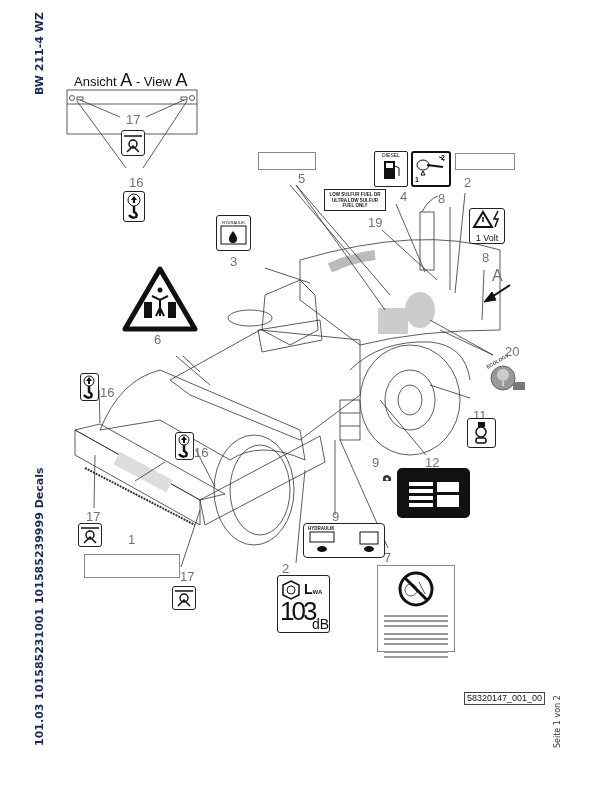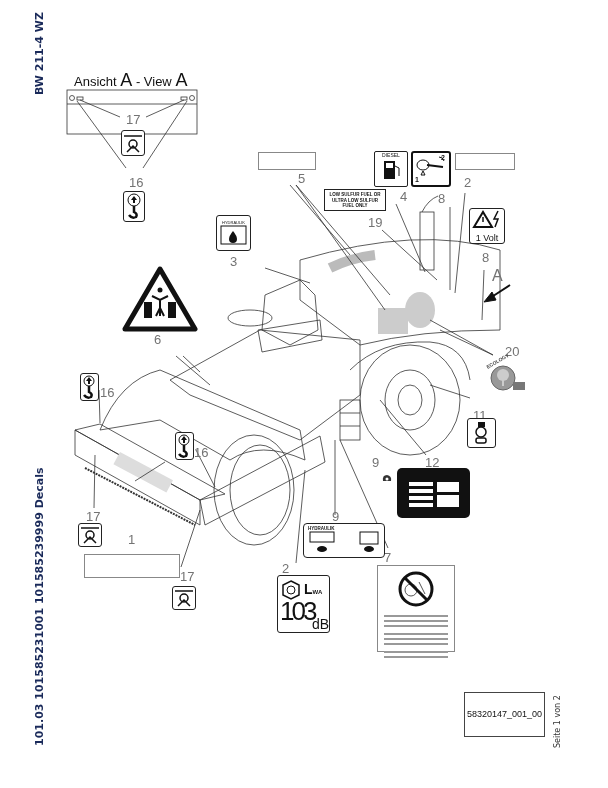--- a/index.html
+++ b/index.html
@@ -11,21 +11,21 @@
   .blank { position:absolute; border:1px solid #888; background:#fff; box-sizing:border-box; }
   svg.drawing { position:absolute; left:0; top:0; }
 </style>
 </head>
 <body>
 
 <div class="vtext" style="left:33px;top:95px;font-size:11px;">BW 211-4 WZ</div>
 <div class="vtext" style="left:33px;top:746px;font-size:11px;">101.03 101585231001 101585239999 Decals</div>
 <div class="vtext" style="left:553px;top:748px;font-size:8px;font-weight:normal;color:#333;">Seite 1 von 2</div>
 
-<div class="abs" style="left:464px;top:692px;border:1px solid #444;font-size:9px;padding:16px 2px;line-height:11px;">58320147_001_00</div>
+<div class="abs" style="left:464px;top:692px;border:1px solid #444;font-size:9px;padding:0 2px;line-height:11px;">58320147_001_00</div>
 
 <div class="abs" style="left:74px;top:70px;font-size:13px;white-space:nowrap;text-align:center;">
   <span>Ansicht </span><span style="font-size:18px;">A</span><span> - View </span><span style="font-size:18px;">A</span>
 </div>
 
 <svg class="drawing" width="608" height="788" viewBox="0 0 608 788">
   <g fill="none" stroke="#333" stroke-width="0.8">
 
     <rect x="67" y="90" width="130" height="44"></rect>
     <line x1="67" y1="104" x2="197" y2="104"></line>

